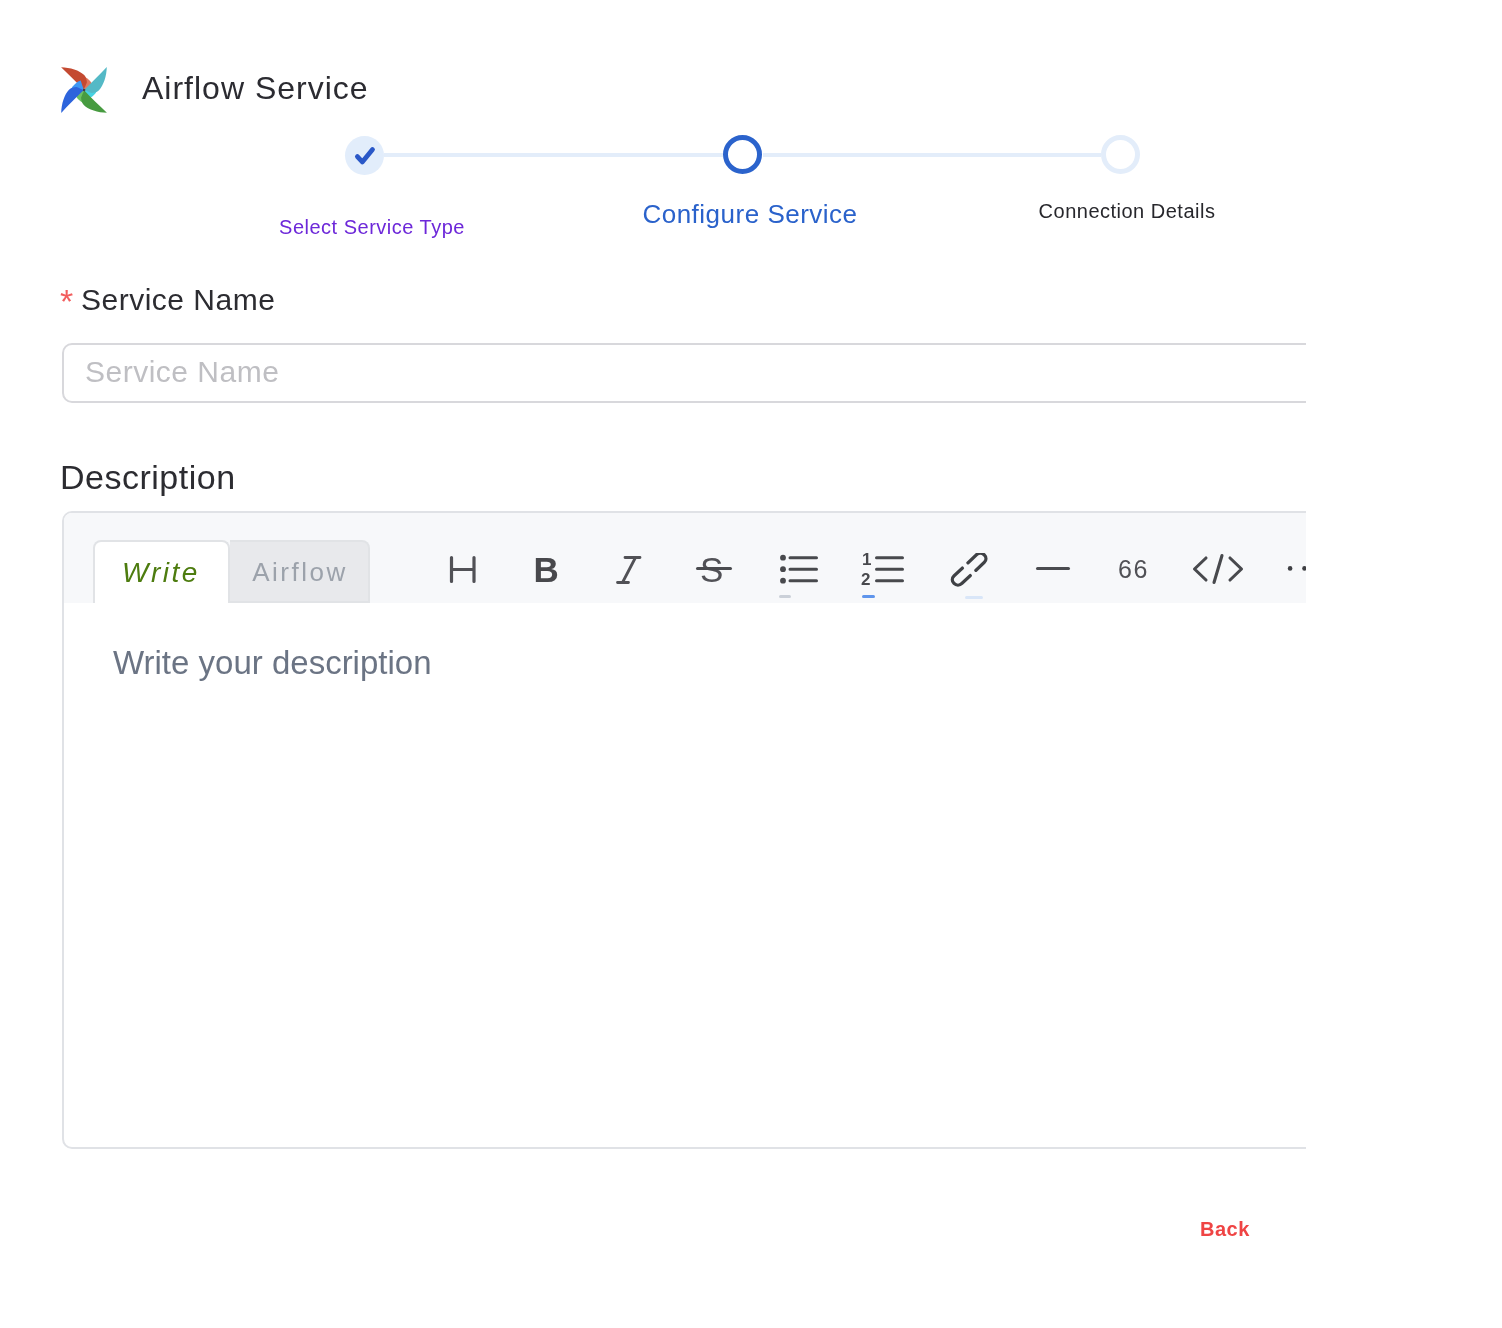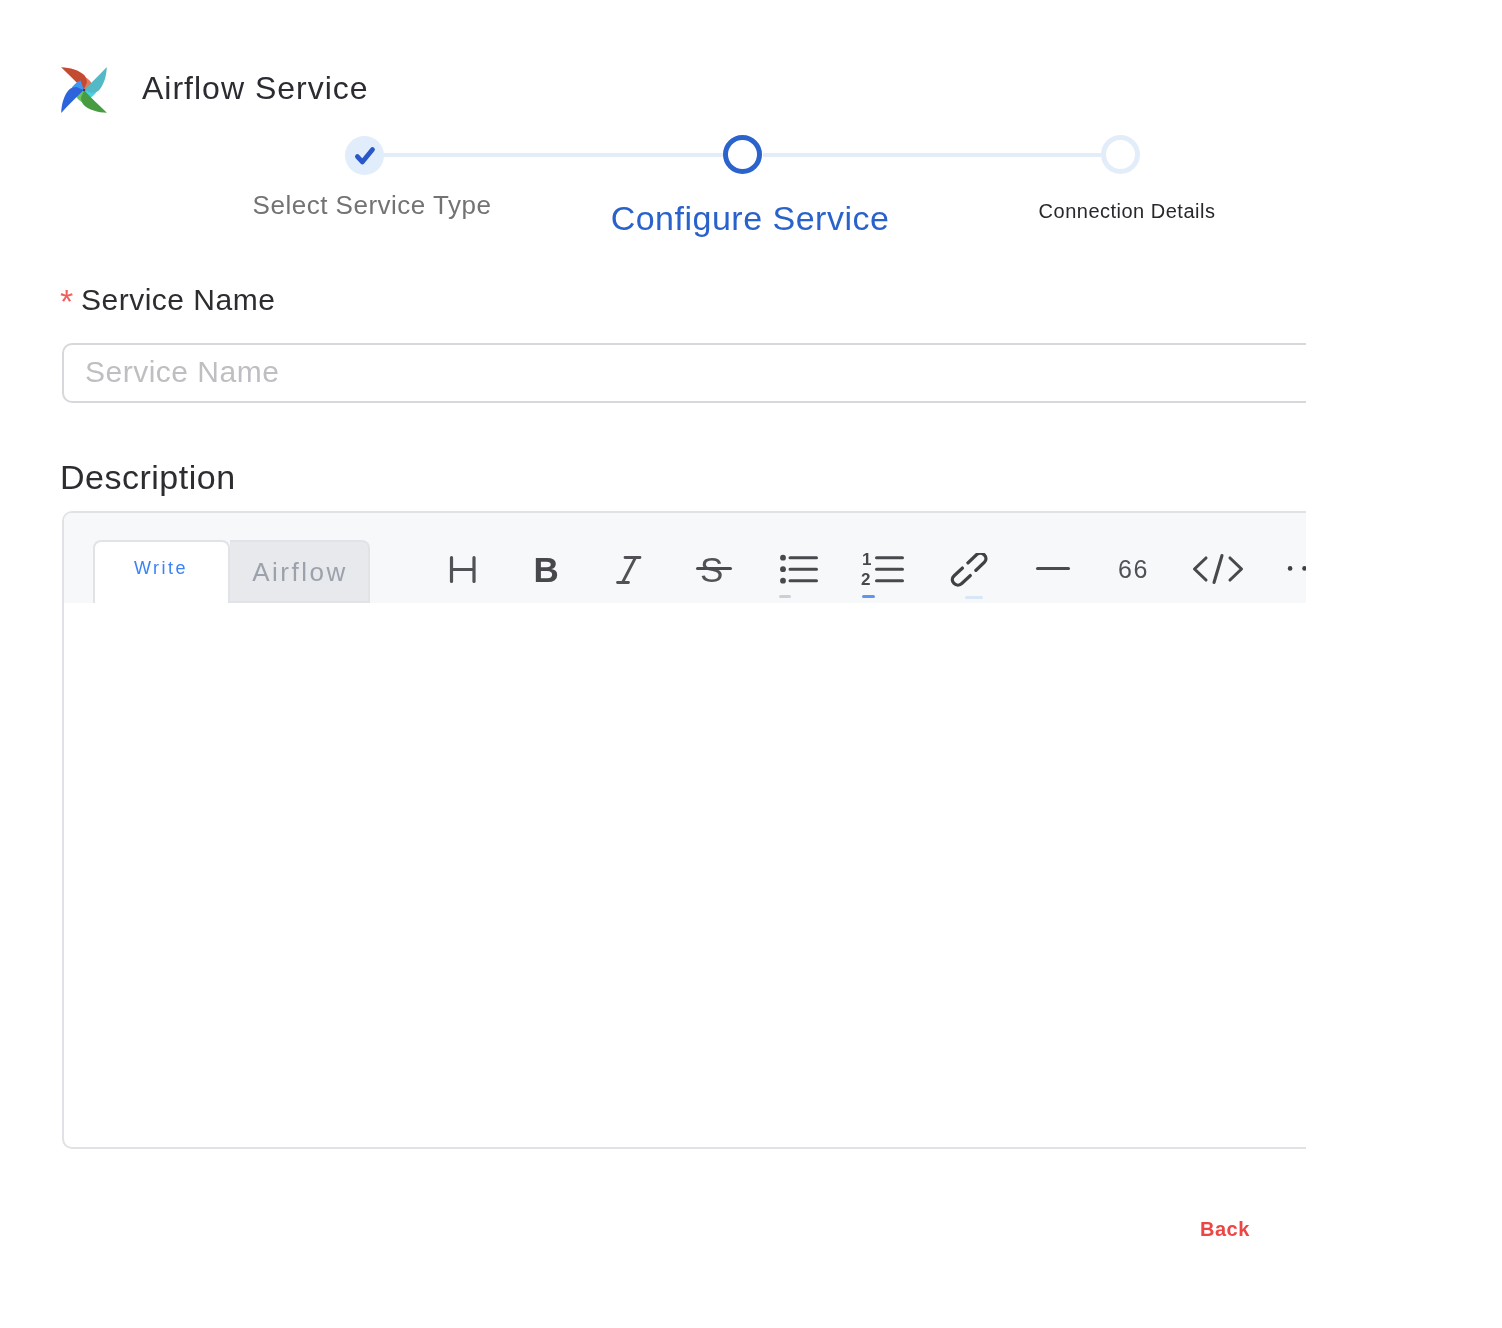--- a/index.html
+++ b/index.html
@@ -41,39 +41,39 @@
 
   <div class="abs" style="left:344.5px;top:135.5px;width:39px;height:39px;border-radius:50%;background:#e2edfb;"></div>
   <svg class="abs" style="left:344.5px;top:135.5px;" width="39" height="39" viewBox="0 0 39 39">
     <path d="M12.4 20.6 L17.3 25.9 L27.5 13.5" fill="none" stroke="#2a58c8" stroke-width="4.8" stroke-linecap="round" stroke-linejoin="round"></path>
   </svg>
 
   <div class="abs" style="left:722.8px;top:134.8px;width:29.4px;height:29.4px;border-radius:50%;background:#fff;border:5.5px solid #2b63cc;"></div>
 
   <div class="abs" style="left:1100.8px;top:134.8px;width:29.4px;height:29.4px;border-radius:50%;background:#fff;border:5.5px solid #e3edfa;"></div>
 
-  <div class="txt" style="left:372px;top:192px;transform:translateX(-50%);font-size:26px;letter-spacing:0.5px;color:#737373;">Select Service Type</div>
-  <div class="txt" style="left:750px;top:201px;transform:translateX(-50%);font-size:34px;letter-spacing:0.5px;color:#2a62cb;">Configure Service</div>
+  <div class="txt" style="left:372px;top:217px;transform:translateX(-50%);font-size:20px;letter-spacing:0.5px;color:#6d28d9;">Select Service Type</div>
+  <div class="txt" style="left:750px;top:201px;transform:translateX(-50%);font-size:26px;letter-spacing:0.5px;color:#2a62cb;">Configure Service</div>
   <div class="txt" style="left:1127px;top:201px;transform:translateX(-50%);font-size:20px;letter-spacing:0.5px;color:#27272c;">Connection Details</div>
 
   <div class="txt" style="left:60px;top:284px;font-size:34px;color:#f25e5e;">*</div>
   <div class="txt" style="left:81px;top:284.6px;font-size:30px;letter-spacing:0.5px;color:#2c2c31;">Service Name</div>
 
   <div class="abs" style="left:62px;top:343px;width:1377px;height:60px;box-sizing:border-box;border:2px solid #d8d8dc;border-radius:10px;background:#fff;"></div>
   <div class="txt" style="left:85px;top:357px;font-size:30px;letter-spacing:0.5px;color:#bfbfc3;">Service Name</div>
 
   <div class="txt" style="left:60px;top:460px;font-size:34px;letter-spacing:0.5px;color:#2c2c31;">Description</div>
 
   <div class="abs" style="left:62px;top:511px;width:1377px;height:638px;box-sizing:border-box;border:2px solid #e0e2e6;border-radius:10px;background:#fff;overflow:hidden;">
     <div class="abs" style="left:0;top:0;width:100%;height:90px;background:#f7f8fa;"></div>
   </div>
 
   <div class="abs" style="left:93px;top:540px;width:137px;height:63px;box-sizing:border-box;background:#fff;border:2px solid #e1e3e6;border-bottom:none;border-radius:8px 8px 0 0;"></div>
   <div class="abs" style="left:230px;top:540px;width:140px;height:63px;box-sizing:border-box;background:#e8e9ec;border:2px solid #e1e3e6;border-left:none;border-radius:0 8px 0 0;"></div>
-  <div class="txt" style="left:161px;top:558.8px;transform:translateX(-50%);font-size:18px;letter-spacing:2.5px;color:#3b82f6;">Write</div>
+  <div class="txt" style="left:161px;top:558.8px;transform:translateX(-50%);font-size:28px;letter-spacing:2.5px;color:#4d7c0f;font-style:italic;">Write</div>
   <div class="txt" style="left:300px;top:558.8px;transform:translateX(-50%);font-size:26px;letter-spacing:2.5px;color:#9ca2ab;">Airflow</div>
 
   <svg class="abs" style="left:449px;top:555px;" width="28" height="30" viewBox="0 0 28 30">
     <path d="M2.5 2.5 V 26.5 M25 2.5 V 26.5 M2.5 14.5 H 25" fill="none" stroke="#515156" stroke-width="3.2" stroke-linecap="round"></path>
   </svg>
 
   <div class="txt" style="left:533.5px;top:552.4px;font-size:35px;font-weight:bold;color:#48484c;">B</div>
 
   <svg class="abs" style="left:615px;top:555px;" width="28" height="30" viewBox="0 0 28 30">
     <path d="M10 2.5 H 25 M13.5 27.5 H 2.5 M20.5 2.5 L 7.5 27.5" fill="none" stroke="#515156" stroke-width="2.8" stroke-linecap="round"></path>
@@ -113,18 +113,19 @@
   <svg class="abs" style="left:1285px;top:563px;" width="38" height="11" viewBox="0 0 38 11">
     <circle cx="5.1" cy="5.4" r="2.3" fill="#3e3f43"></circle>
     <circle cx="19.5" cy="5.4" r="2.3" fill="#3e3f43"></circle>
     <circle cx="32.6" cy="5.4" r="2.3" fill="#3e3f43"></circle>
   </svg>
 
   <div class="abs" style="left:779px;top:594.5px;width:12px;height:3px;background:#cbd0d8;border-radius:2px;"></div>
   <div class="abs" style="left:861.5px;top:594.5px;width:13px;height:3.5px;background:#5f95ec;border-radius:2px;"></div>
   <div class="abs" style="left:965px;top:595.5px;width:18px;height:3px;background:#d9e6f8;border-radius:2px;"></div>
 
+  <div class="txt" style="left:113px;top:646px;font-size:33px;color:#6b7484;">Write your description</div>
 
   <div class="txt" style="left:1200px;top:1219px;font-size:20px;letter-spacing:0.5px;color:#ef4444;font-weight:bold;">Back</div>
   <div class="abs" style="left:1315px;top:1200px;width:124px;height:64px;border-radius:12px;background:#2d61d2;box-shadow:0 4px 6px -2px rgba(0,0,0,0.12);"></div>
   <div class="txt" style="left:1377px;top:1217.8px;transform:translateX(-50%);font-size:24px;letter-spacing:0.5px;color:#ffffff;">Next</div>
 
 </div>
 
 </body></html>

